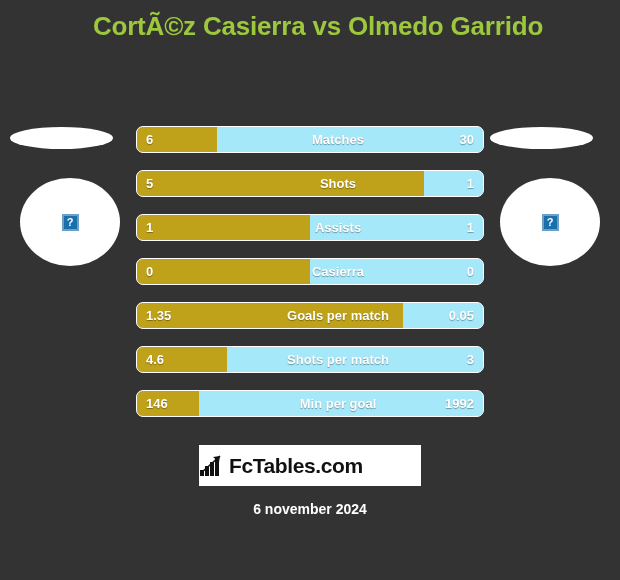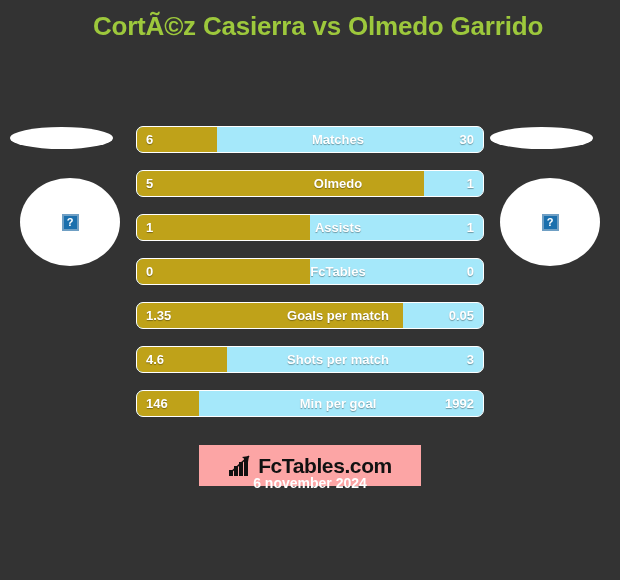--- a/index.html
+++ b/index.html
@@ -143,40 +143,40 @@
     margin-left: 28px;
   }
 
   
   .logo-box {
     position: absolute;
     top: 445px;
     left: 199px;
     width: 222px;
     height: 41px;
-    background: #fca5a5;
-    display: flex;
-    align-items: center;
-    justify-content: center;
+    background: #ffffff;
+    display: flex;
+    align-items: center;
+    justify-content: flex-start;
   }
   .logo-inner {
     display: flex;
     align-items: center;
     gap: 4px;
   }
   .logo-mark { display: block; }
   .logo-text {
     font-size: 21px;
     font-weight: bold;
     color: #111111;
     letter-spacing: -0.4px;
   }
   .date {
     position: absolute;
-    top: 475px;
+    top: 501px;
     left: 0;
     width: 620px;
     text-align: center;
     font-size: 14px;
     font-weight: bold;
     color: #ffffff;
   }
 </style>
 </head>
 <body>
@@ -203,33 +203,33 @@
   <div class="bars" id="bars-container">
       <div class="bar-row">
         <div class="bar-fill" style="width: 23%;"></div>
         <span class="bar-left-val">6</span>
         <span class="bar-label">Matches</span>
         <span class="bar-right-val">30</span>
       </div>
       <div class="bar-row">
         <div class="bar-fill" style="width: 83%;"></div>
         <span class="bar-left-val">5</span>
-        <span class="bar-label">Olmedo</span>
+        <span class="bar-label">Shots</span>
         <span class="bar-right-val">1</span>
       </div>
       <div class="bar-row">
         <div class="bar-fill" style="width: 50%;"></div>
         <span class="bar-left-val">1</span>
         <span class="bar-label">Assists</span>
         <span class="bar-right-val">1</span>
       </div>
       <div class="bar-row">
         <div class="bar-fill" style="width: 50%;"></div>
         <span class="bar-left-val">0</span>
-        <span class="bar-label">FcTables</span>
+        <span class="bar-label">Casierra</span>
         <span class="bar-right-val">0</span>
       </div>
       <div class="bar-row">
         <div class="bar-fill" style="width: 77%;"></div>
         <span class="bar-left-val">1.35</span>
         <span class="bar-label">Goals per match</span>
         <span class="bar-right-val">0.05</span>
       </div>
       <div class="bar-row">
         <div class="bar-fill" style="width: 26%;"></div>

